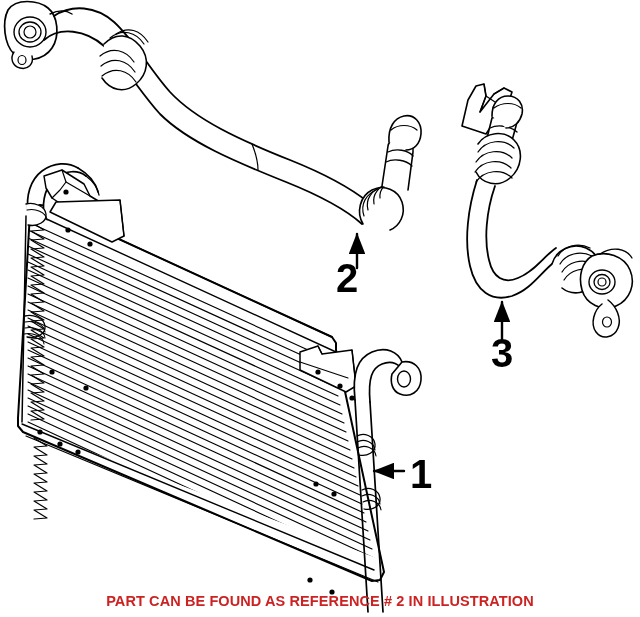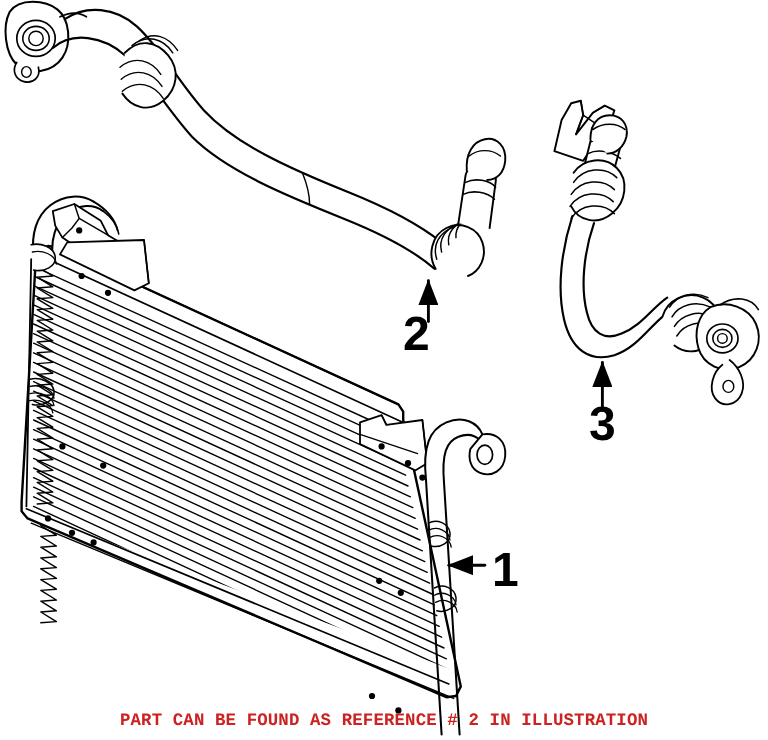--- a/index.html
+++ b/index.html
@@ -32,21 +32,21 @@
     font-weight: 700;
     font-size: 40px;
     fill: #000000;
   }
   #footer-note {
     position: absolute;
     left: 0;
     bottom: 8px;
     width: 640px;
     text-align: center;
-    font-family: Liberation Mono, monospace;
+    font-family: Liberation Sans, sans-serif;
     font-weight: 700;
     font-size: 14.5px;
     letter-spacing: 0.1px;
     color: #cc2222;
     white-space: nowrap;
   }
 </style>
 </head>
 <body>
 

